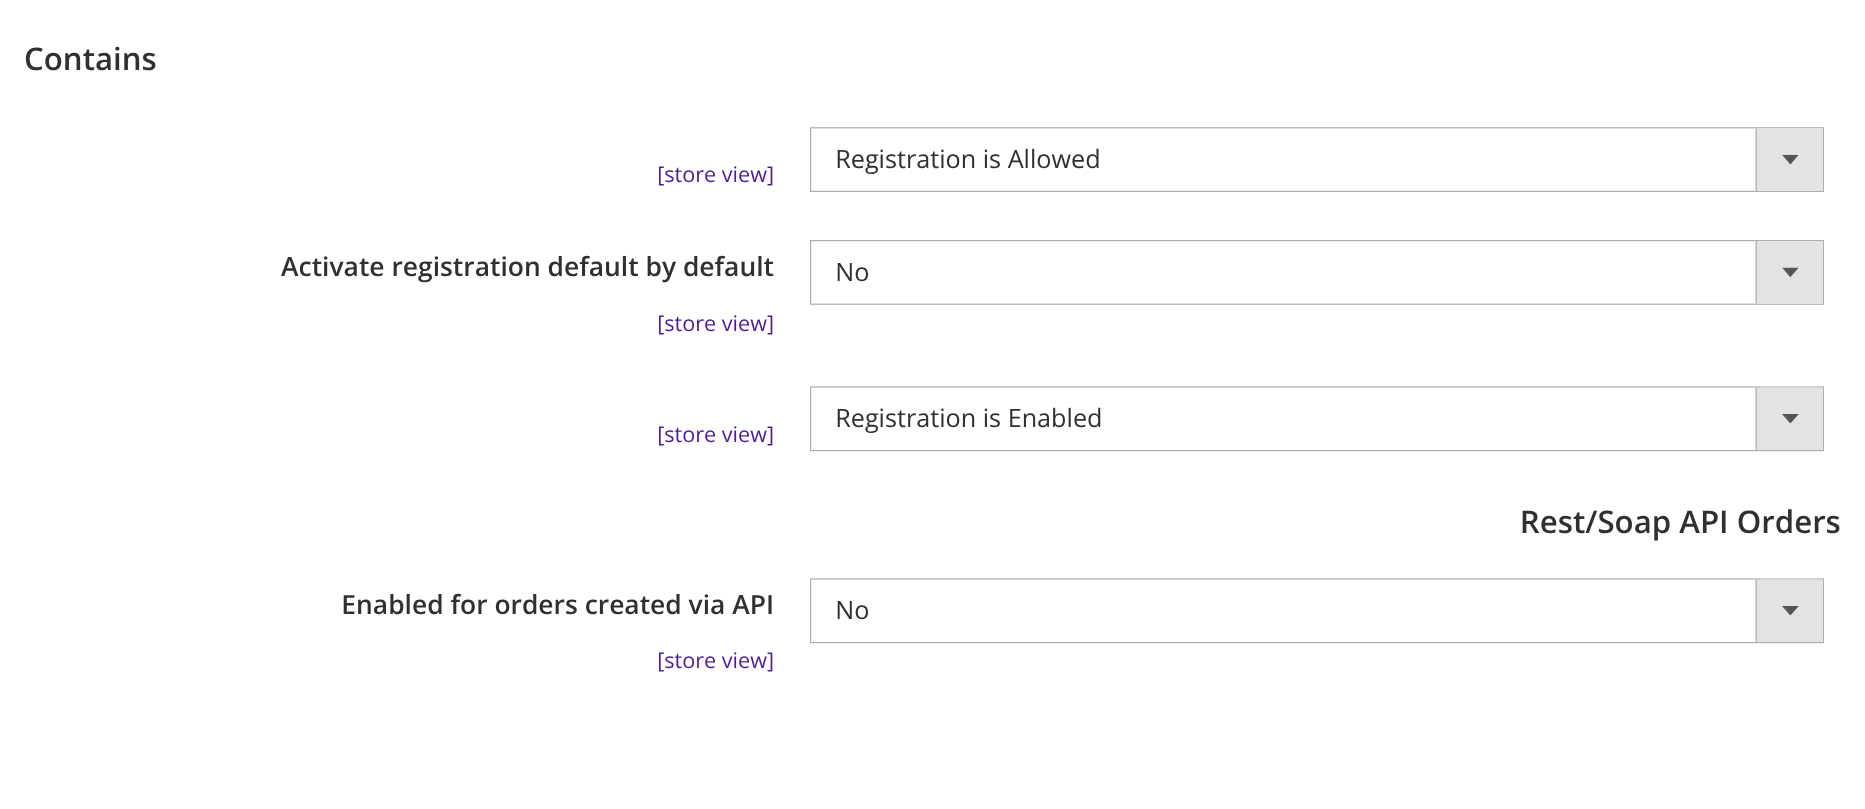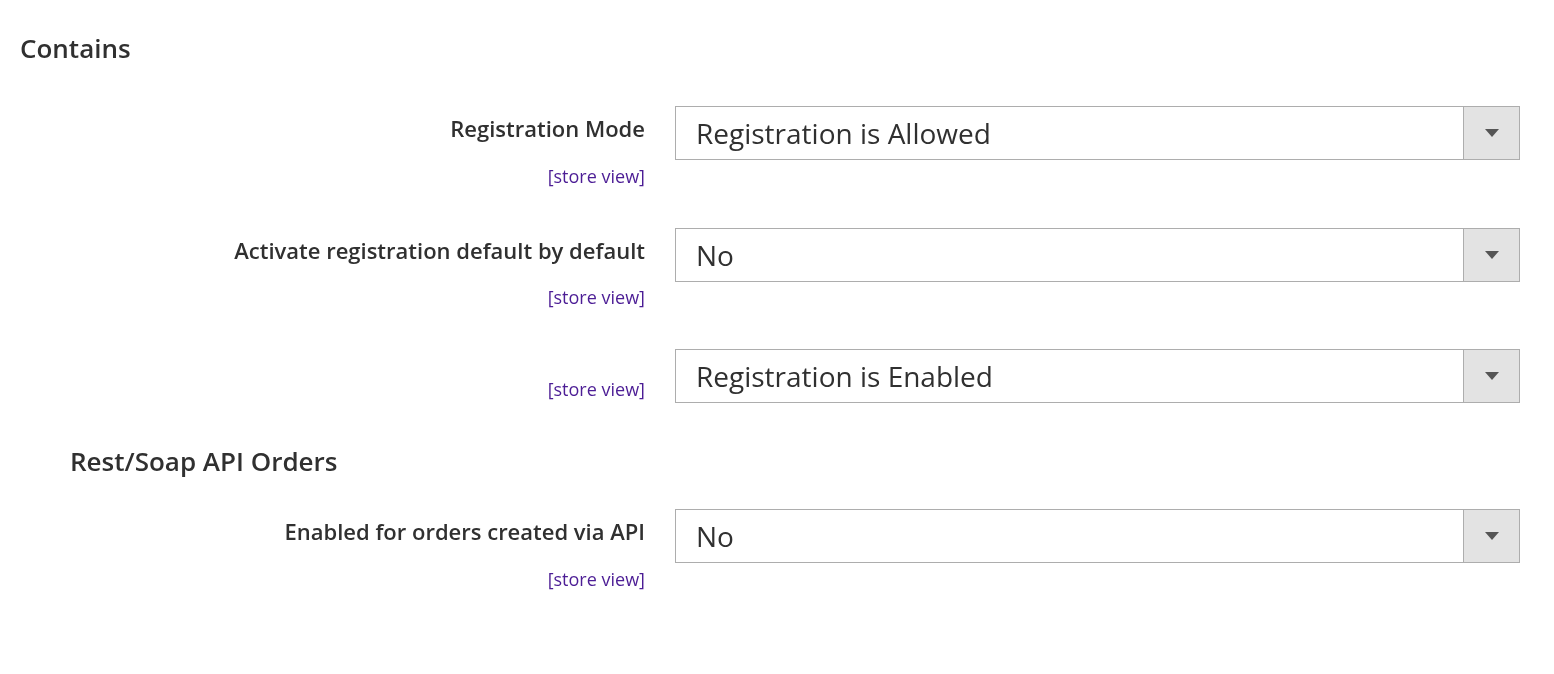--- a/index.html
+++ b/index.html
@@ -18,20 +18,21 @@
     font-size: 26px;
     font-weight: 600;
     color: #303030;
     margin-bottom: 40px;
     margin-top: 10px;
   }
   .section-title.second {
     margin-top: 30px;
     margin-bottom: 30px;
     margin-left: 50px;
+    text-align: right;
   }
   .field-row {
     display: flex;
     align-items: flex-start;
     margin-bottom: 40px;
   }
   .field-row.last {
     margin-bottom: 10px;
   }
   .label-col {
@@ -63,21 +64,21 @@
     height: 54px;
     border: 1px solid #adadad;
     background: #ffffff;
     display: flex;
     align-items: stretch;
     cursor: pointer;
   }
   .select-value {
     flex: 1;
     padding: 0 20px;
-    font-size: 28px;
+    font-size: 21px;
     color: #303030;
     display: flex;
     align-items: center;
   }
   .select-arrow {
     width: 56px;
     background: #e3e3e3;
     border-left: 1px solid #adadad;
     display: flex;
     align-items: center;
@@ -88,21 +89,20 @@
     height: 8px;
   }
 </style>
 </head>
 <body>
 
 <h2 class="section-title">Contains</h2>
 
 <div class="field-row">
   <div class="label-col">
-    <span class="field-label">Registration Mode</span>
     <span class="field-scope">[store view]</span>
   </div>
   <div class="control-col">
     <div class="select-wrapper">
       <div class="select-value">Registration is Allowed</div>
       <div class="select-arrow">
         <svg viewBox="0 0 14 8">
             <polygon points="0,0 14,0 7,8" fill="#555"></polygon>
           </svg>
       </div>

